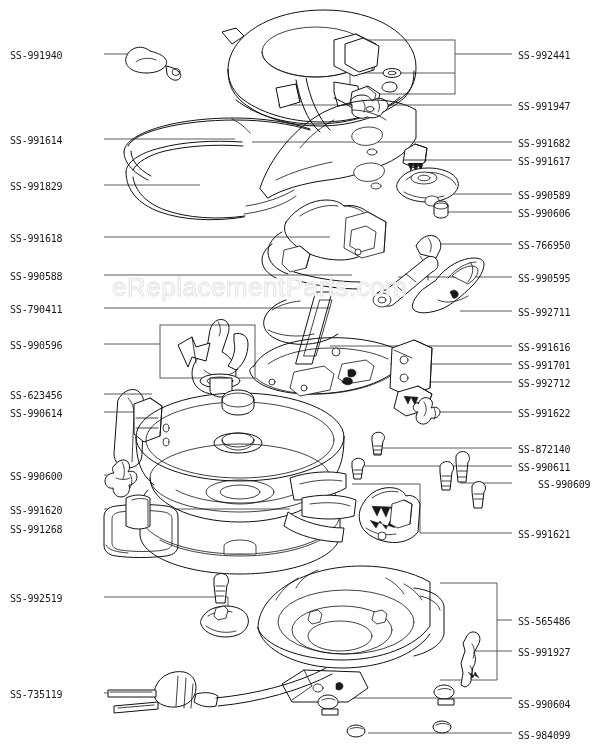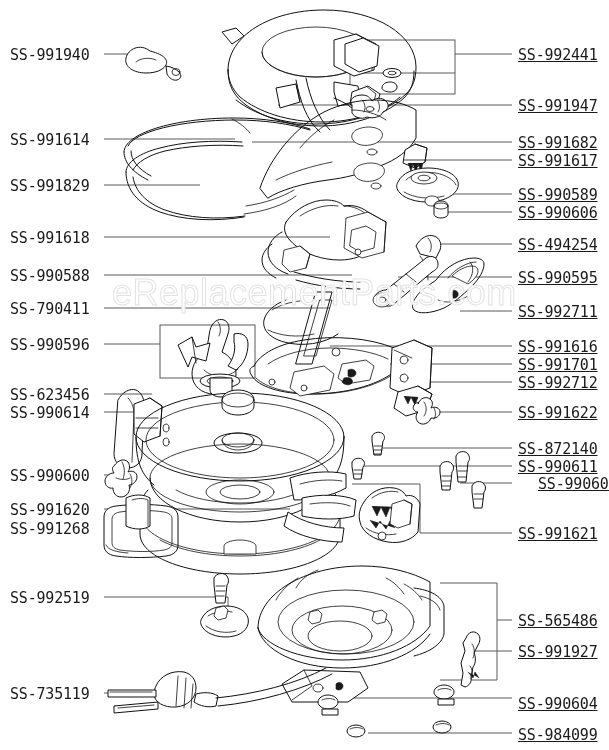--- a/index.html
+++ b/index.html
@@ -2,29 +2,29 @@
 <html><head>
 <meta charset="utf-8">
 <style>
   html,body{margin:0;padding:0;background:#ffffff;}
   body{width:609px;height:750px;overflow:hidden;
        font-family:"DejaVu Sans Mono","Liberation Mono",monospace;}
   #stage{position:relative;width:609px;height:750px;background:#fff;}
 
   
   #watermark{position:absolute;left:112px;top:272px;width:400px;height:44px;
-      font-family:"Liberation Sans",sans-serif;font-size:36px;letter-spacing:.5px;
+      font-family:"Liberation Sans",sans-serif;font-size:26px;letter-spacing:.5px;
       color:#ffffff;-webkit-text-stroke:1px #e2e2e2;
       text-shadow:0 0 0 #eee;white-space:nowrap;z-index:5;
       font-weight:400;opacity:.95;}
 
   
-  .lbl{position:absolute;font-size:15px;line-height:13px;color:#1a1a1a;
+  .lbl{position:absolute;font-size:10px;line-height:13px;color:#1a1a1a;
        white-space:nowrap;letter-spacing:-0.2px;z-index:8;}
-  .lbl.r{text-align:right;text-decoration:underline;}
+  .lbl.r{text-align:right;}
 
   
   svg.layer{position:absolute;left:0;top:0;width:609px;height:750px;
             overflow:visible;}
   #lines{z-index:3;}
   #art{z-index:4;}
   .ln{stroke:#5a5a5a;stroke-width:1;fill:none;}
   .brk{stroke:#5a5a5a;stroke-width:1;fill:none;}
   .o{fill:none;stroke:#111;stroke-width:1;stroke-linejoin:round;stroke-linecap:round;}
   .ot{fill:none;stroke:#111;stroke-width:.8;stroke-linejoin:round;stroke-linecap:round;}
@@ -490,21 +490,21 @@
   <div class="lbl" style="left:10px;top:523px">SS-991268</div>
   <div class="lbl" style="left:10px;top:592px">SS-992519</div>
   <div class="lbl" style="left:10px;top:688px">SS-735119</div>
 
   <div class="lbl r" style="left:518px;top:49px">SS-992441</div>
   <div class="lbl r" style="left:518px;top:100px">SS-991947</div>
   <div class="lbl r" style="left:518px;top:137px">SS-991682</div>
   <div class="lbl r" style="left:518px;top:155px">SS-991617</div>
   <div class="lbl r" style="left:518px;top:189px">SS-990589</div>
   <div class="lbl r" style="left:518px;top:207px">SS-990606</div>
-  <div class="lbl r" style="left:518px;top:239px">SS-494254</div>
+  <div class="lbl r" style="left:518px;top:239px">SS-766950</div>
   <div class="lbl r" style="left:518px;top:272px">SS-990595</div>
   <div class="lbl r" style="left:518px;top:306px">SS-992711</div>
   <div class="lbl r" style="left:518px;top:341px">SS-991616</div>
   <div class="lbl r" style="left:518px;top:359px">SS-991701</div>
   <div class="lbl r" style="left:518px;top:377px">SS-992712</div>
   <div class="lbl r" style="left:518px;top:407px">SS-991622</div>
   <div class="lbl r" style="left:518px;top:443px">SS-872140</div>
   <div class="lbl r" style="left:518px;top:461px">SS-990611</div>
   <div class="lbl r" style="left:538px;top:478px">SS-990609</div>
   <div class="lbl r" style="left:518px;top:528px">SS-991621</div>

